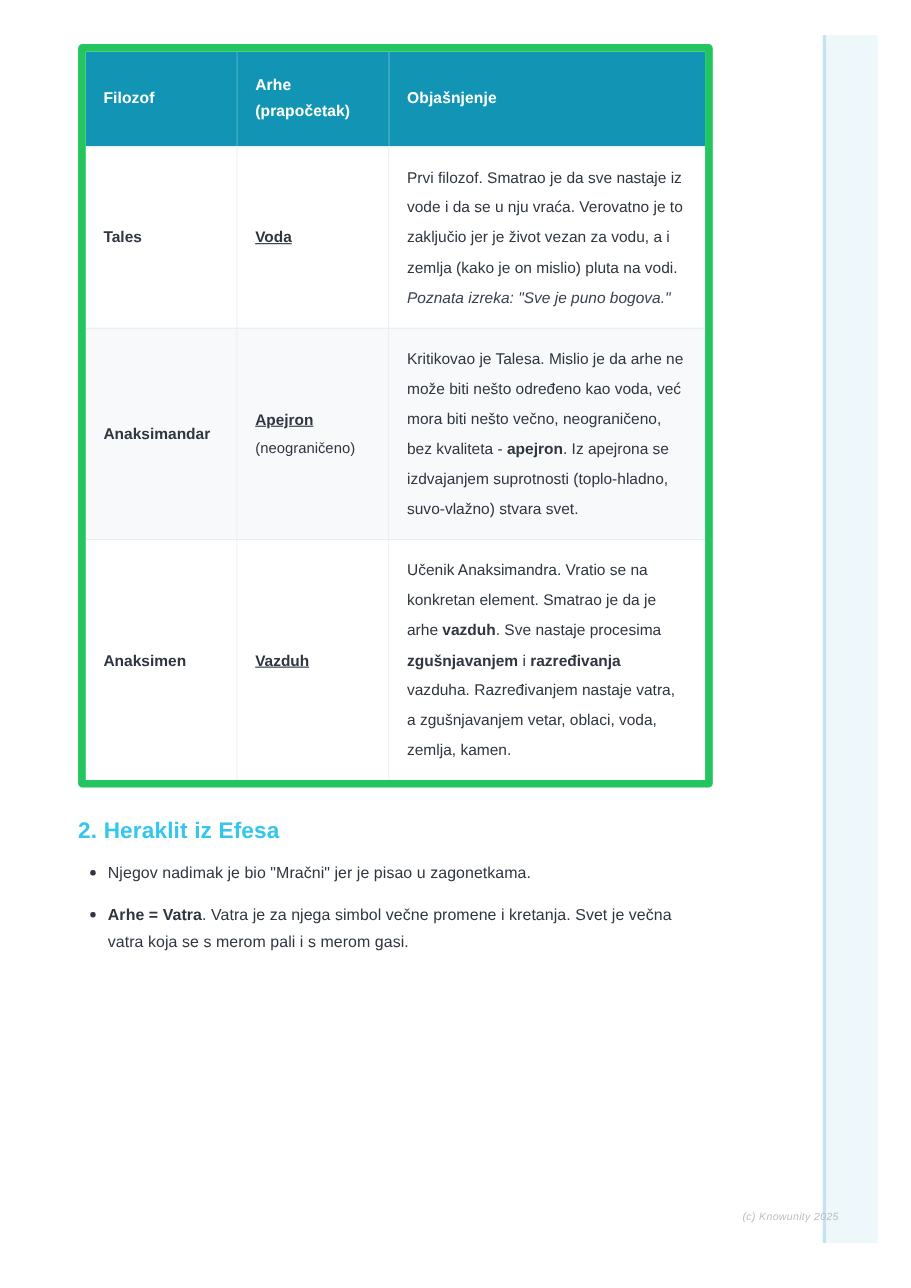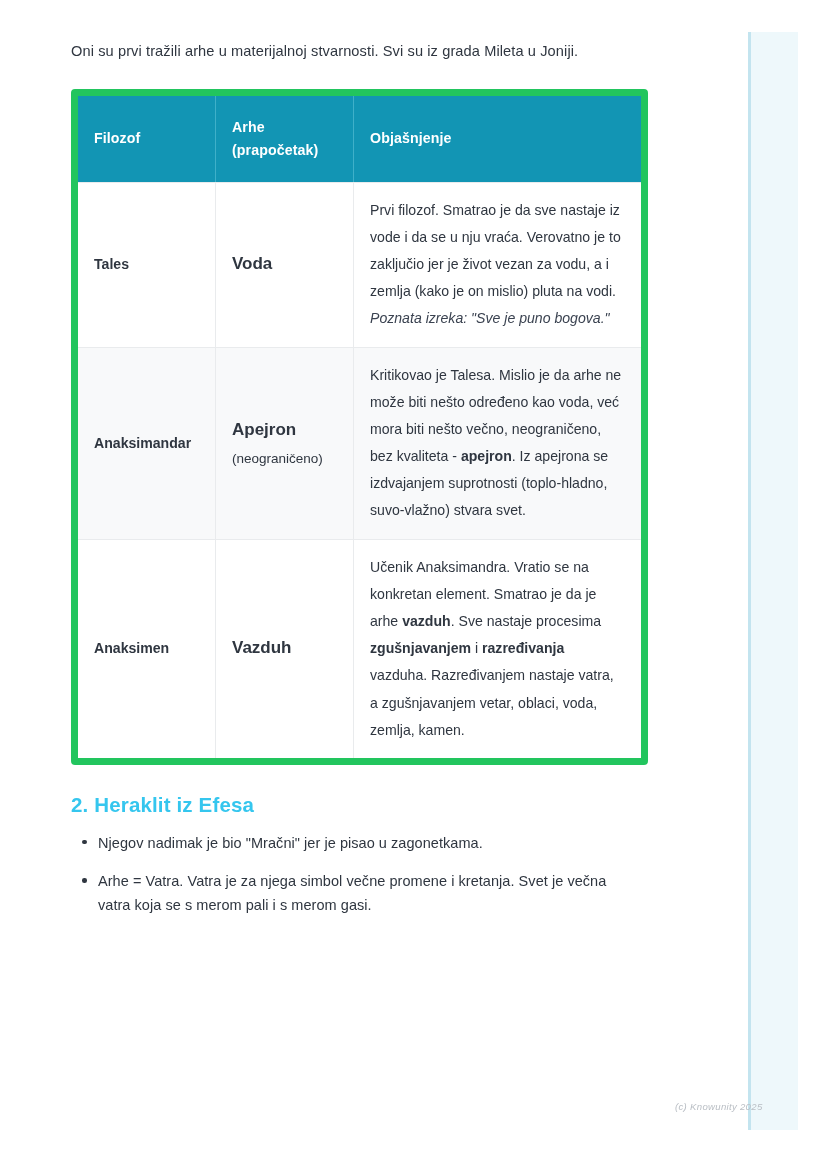--- a/index.html
+++ b/index.html
@@ -82,21 +82,21 @@
     border-right: 1px solid #e9ebed;
     color: #2f3640;
     line-height: 1.93;
     font-size: 14.1px;
   }
   table.arhe-table tbody td:last-child { border-right: none; }
   table.arhe-table tbody tr.alt td { background: #f8f9fa; }
   table.arhe-table tbody tr:not(.alt) td { background: #ffffff; }
 
   td.cell-name { font-weight: bold; font-size: 13.9px; }
-  td.cell-arhe .arhe-main { font-weight: bold; font-size: 17px; display: block; }
+  td.cell-arhe .arhe-main { font-weight: bold; font-size: 14px; display: block; text-decoration: underline; }
   td.cell-arhe .arhe-sub { font-weight: normal; font-size: 13.5px; display: block; color: #2f3640; }
   td.cell-desc { line-height: 2.0; }
   td.cell-desc b { font-weight: bold; }
   td.cell-desc i { font-style: italic; color: #3a4250; }
 
   
   h2.section-title {
     color: #35c6ee;
     font-size: 20.5px;
     font-weight: bold;
@@ -122,21 +122,21 @@
   ul.points li::before {
     content: "";
     position: absolute;
     left: 11px;
     top: 9px;
     width: 4.5px;
     height: 4.5px;
     border-radius: 50%;
     background: #2f3640;
   }
-  ul.points li b { font-weight: normal; }
+  ul.points li b { font-weight: bold; }
   ul.points li i { font-style: italic; color: #3a4250; }
 
   
   .watermark {
     position: absolute;
     left: 675px;
     top: 1101px;
     font-size: 9.6px;
     color: #b9bec4;
     letter-spacing: .3px;
@@ -147,21 +147,20 @@
 </style>
 </head>
 <body>
 
 <div class="page">
 
   <div class="side-strip"></div>
 
   <div class="content">
 
-    <p class="intro">Oni su prvi tražili arhe u materijalnoj stvarnosti. Svi su iz grada Mileta u Joniji.</p>
 
     <table class="arhe-table">
       <colgroup>
         <col class="col-1">
           <col class="col-2">
           <col class="col-3">
       </colgroup>
       <thead>
         <tr>
           <th>Filozof</th>

